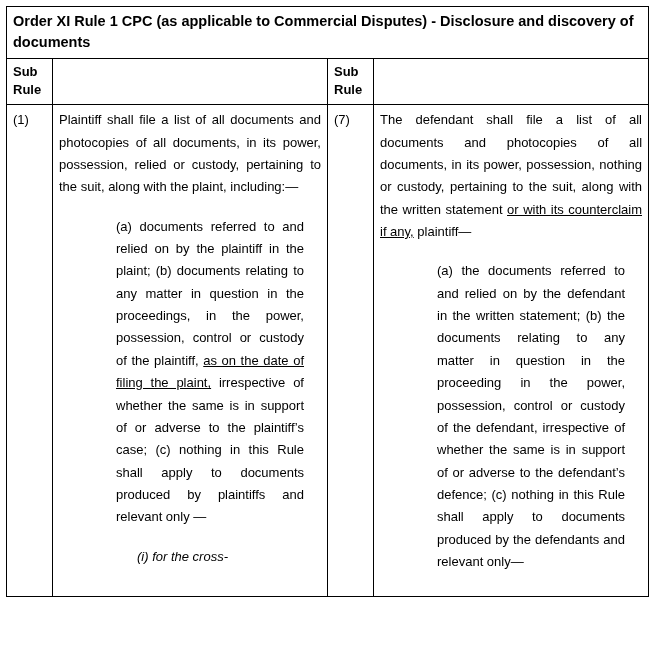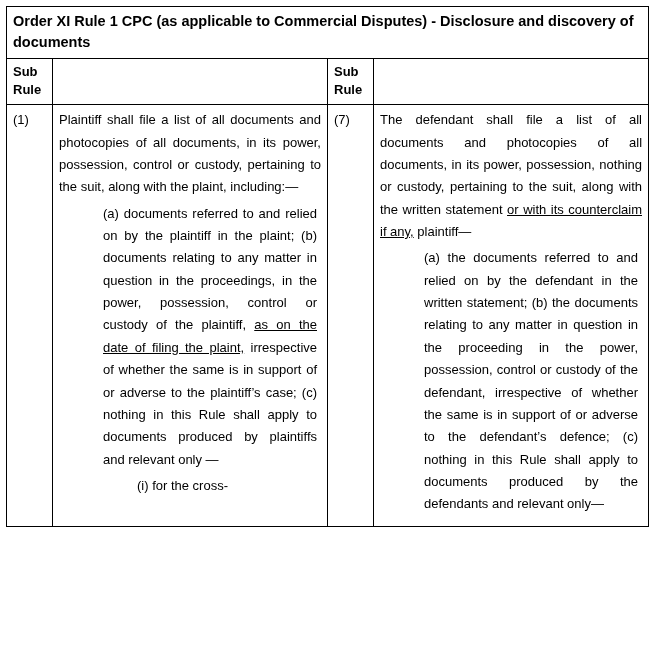--- a/index.html
+++ b/index.html
@@ -55,34 +55,35 @@
     line-height: 1.72;
   }
   p.just {
     margin: 0;
     text-align: justify;
     text-justify: inter-word;
     font-size: 13px;
     line-height: 1.72;
   }
   p.just-indent {
-    margin: 4px;
+    margin: 17px;
     text-align: justify;
     text-justify: inter-word;
     font-size: 13px;
     line-height: 1.72;
     padding-left: 40px;
   }
   p.just-indent2 {
     margin: 0;
     text-align: justify;
     text-justify: inter-word;
     font-size: 13px;
     line-height: 1.72;
     padding-left: 78px;
+    font-style: italic;
   }
   .u { text-decoration: underline; }
 </style>
 </head>
 <body>
 
 <div class="page">
   <table class="doc-table">
     <colgroup>
       <col class="col-num">
@@ -96,21 +97,21 @@
       </tr>
       <tr>
         <td class="hdr-cell">Sub Rule</td>
         <td class="hdr-cell"></td>
         <td class="hdr-cell">Sub Rule</td>
         <td class="hdr-cell"></td>
       </tr>
       <tr>
         <td class="num-cell">(1)</td>
         <td class="body-cell">
-            <p class="just"><span>Plaintiff shall file a list of all documents and photocopies of all documents, in its power, possession, control or custody, pertaining to the suit, along with the plaint, including:—</span></p>
+            <p class="just"><span>Plaintiff shall file a list of all documents and photocopies of all documents, in its power, possession, relied or custody, pertaining to the suit, along with the plaint, including:—</span></p>
             <p class="just-indent"><span>(a) documents referred to and relied on by the plaintiff in the plaint; (b) documents relating to any matter in question in the proceedings, in the power, possession, control or custody of the plaintiff, </span><span class="u">as on the date of filing the plaint,</span><span> irrespective of whether the same is in support of or adverse to the plaintiff’s case; (c) nothing in this Rule shall apply to documents produced by plaintiffs and relevant only —</span></p>
             <p class="just-indent2"><span>(i) for the cross-</span></p>
           </td>
         <td class="num-cell">(7)</td>
         <td class="body-cell">
             <p class="just"><span>The defendant shall file a list of all documents and photocopies of all documents, in its power, possession, nothing or custody, pertaining to the suit, along with the written statement </span><span class="u">or with its counterclaim if any,</span><span> plaintiff—</span></p>
             <p class="just-indent"><span>(a) the documents referred to and relied on by the defendant in the written statement; (b) the documents relating to any matter in question in the proceeding in the power, possession, control or custody of the defendant, irrespective of whether the same is in support of or adverse to the defendant’s defence; (c) nothing in this Rule shall apply to documents produced by the defendants and relevant only—</span></p>
           </td>
       </tr>
     </tbody>

